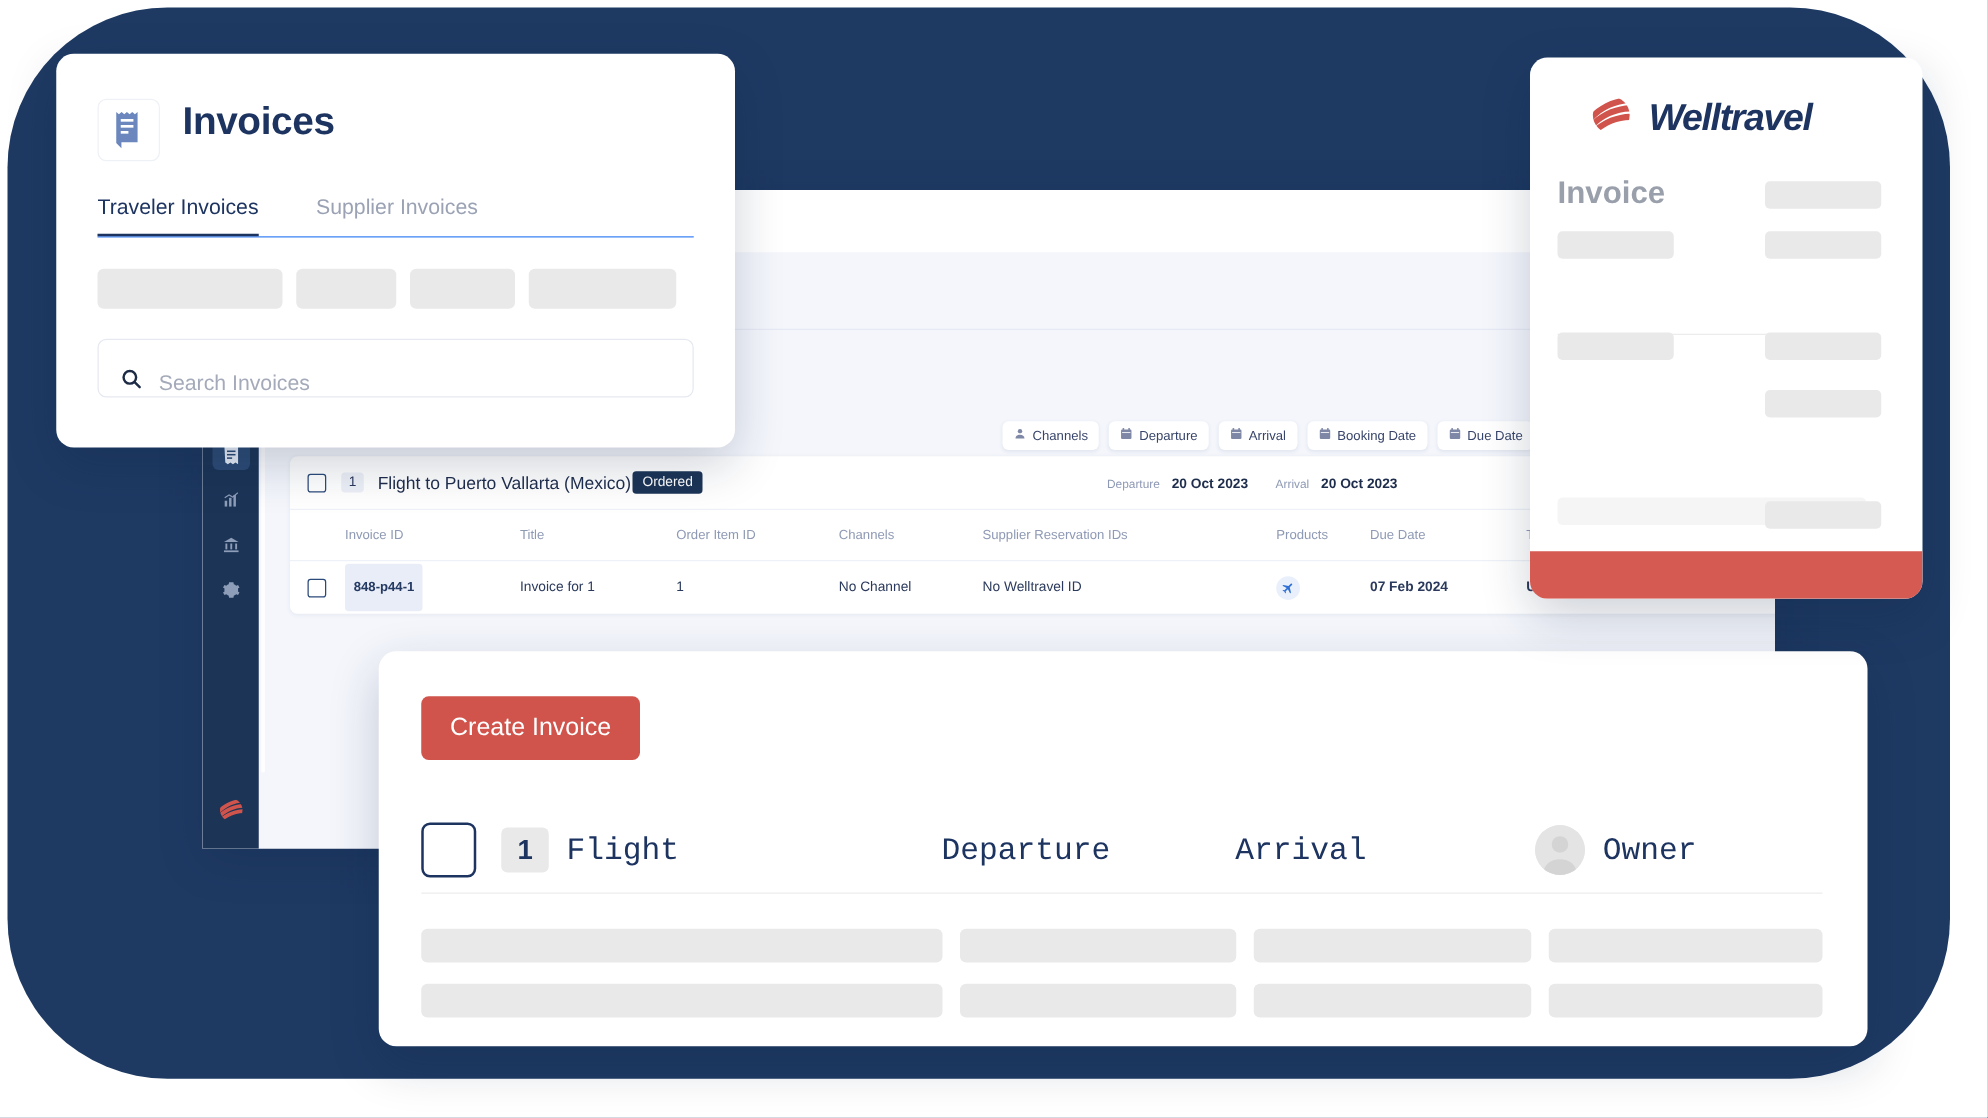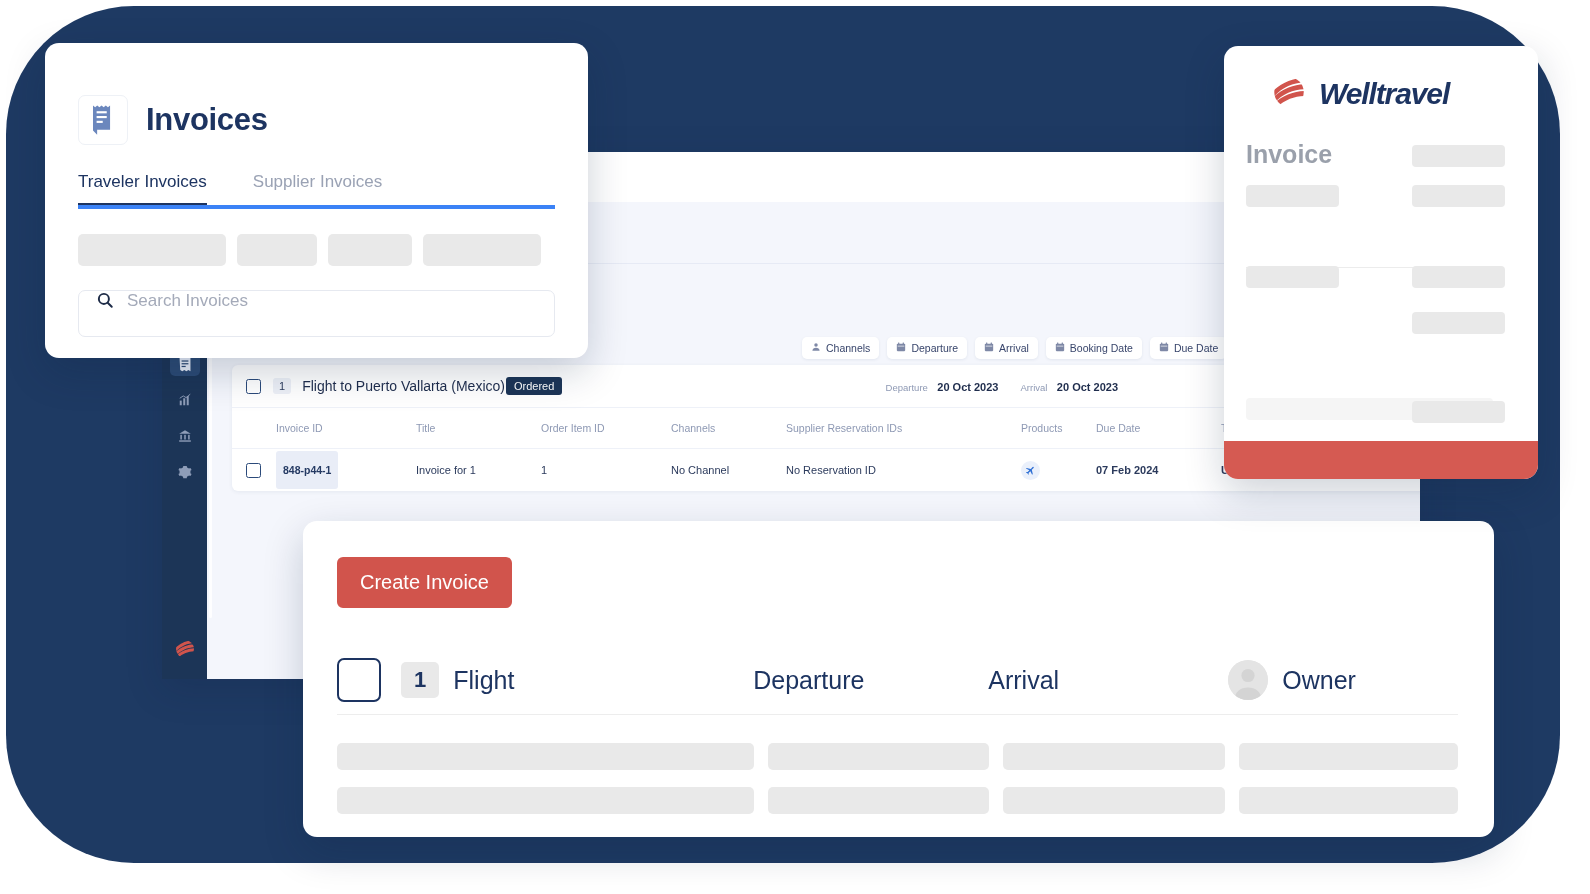--- a/index.html
+++ b/index.html
@@ -244,22 +244,21 @@
     top: 43px;
     width: 543px;
     height: 315px;
     background: #ffffff;
     border-radius: 14px;
     box-shadow: 0 14px 40px rgba(12, 28, 58, 0.20);
     z-index: 20;
   }
   .inv-head {
     display: flex;
-    align-items: center;
-    padding: 52px 0 0 33px;
+    padding: 36px 0 0 33px;
   }
   .inv-icon-box {
     width: 48px; height: 48px;
     background: #fff;
     border: 1px solid #eef1f6;
     border-radius: 7px;
     display: flex;
     align-items: center;
     justify-content: center;
   }
@@ -267,21 +266,21 @@
     margin-left: 18px;
     font-size: 31px;
     color: #1d3461;
     font-weight: bold;
     letter-spacing: -.3px;
   }
   .tabs {
     margin: 27px 33px 0 33px;
     display: flex;
     gap: 46px;
-    border-bottom: 4px solid #3b82f6;
+    border-bottom: 1px solid #3b82f6;
   }
   .tab {
     font-size: 17px;
     padding-bottom: 11px;
     color: #9aa2b4;
     cursor: pointer;
   }
   .tab.active {
     color: #1d3461;
     border-bottom: 2.5px solid #1d3461;
@@ -295,21 +294,21 @@
     background: #e9e9e9;
     border-radius: 5px;
     height: 32px;
   }
   .search-box {
     margin: 24px 33px 0 33px;
     height: 45px;
     border: 1px solid #e6e9f0;
     border-radius: 7px;
     display: flex;
-    align-items: flex-start;
+    align-items: flex-end;
     padding: 0 17px;
     gap: 13px;
     cursor: text;
   }
   .search-ph {
     font-size: 17px;
     color: #a4aab9;
   }
 
   
@@ -409,20 +408,21 @@
     background: #e9e9e9;
     color: #1d3461;
     font-size: 22px;
     font-weight: bold;
     border-radius: 5px;
     padding: 5px 13px;
   }
   .ch {
     font-size: 25px;
     color: #1d3461;
+    font-family: Liberation Mono, monospace;
   }
   .ch.flight   { margin-left: 14px; width: 300px; }
   .ch.depart   { width: 235px; }
   .ch.arrive   { width: 240px; }
   .owner-wrap  { display:flex; align-items:center; gap:14px; }
   .avatar {
     width: 40px; height: 40px;
     border-radius: 50%;
     background: #e4e4e4;
     overflow: hidden;
@@ -652,21 +652,21 @@
       </div>
 
       <div class="trow">
         <div class="td c-cb">
             <div class="cb"></div>
           </div>
         <div class="td c-id"><span class="id-chip">848-p44-1</span></div>
         <div class="td c-tit">Invoice for 1</div>
         <div class="td c-oid">1</div>
         <div class="td c-chan">No Channel</div>
-        <div class="td c-res">No Reservation ID</div>
+        <div class="td c-res">No Welltravel ID</div>
         <div class="td c-prod">
           <span class="plane-dot">
             <svg width="11" height="11" viewBox="0 0 24 24" fill="#2e6fd4" transform="rotate(45)">
               <path d="M21 16v-2l-8-5V3.5a1.5 1.5 0 0 0-3 0V9l-8 5v2l8-2.5V19l-2 1.5V22l3.5-1 3.5 1v-1.5L13 19v-5.5z"></path>
             </svg>
           </span>
         </div>
         <div class="td c-due"><b>07 Feb 2024</b></div>
         <div class="td c-tot"><b>USD</b></div>
       </div>

